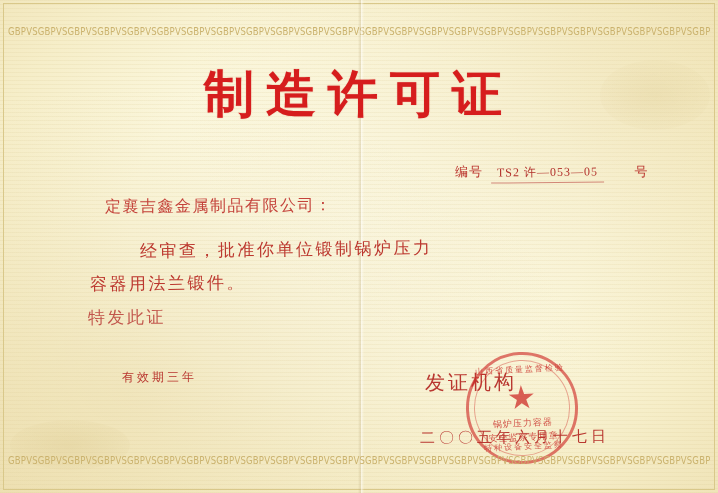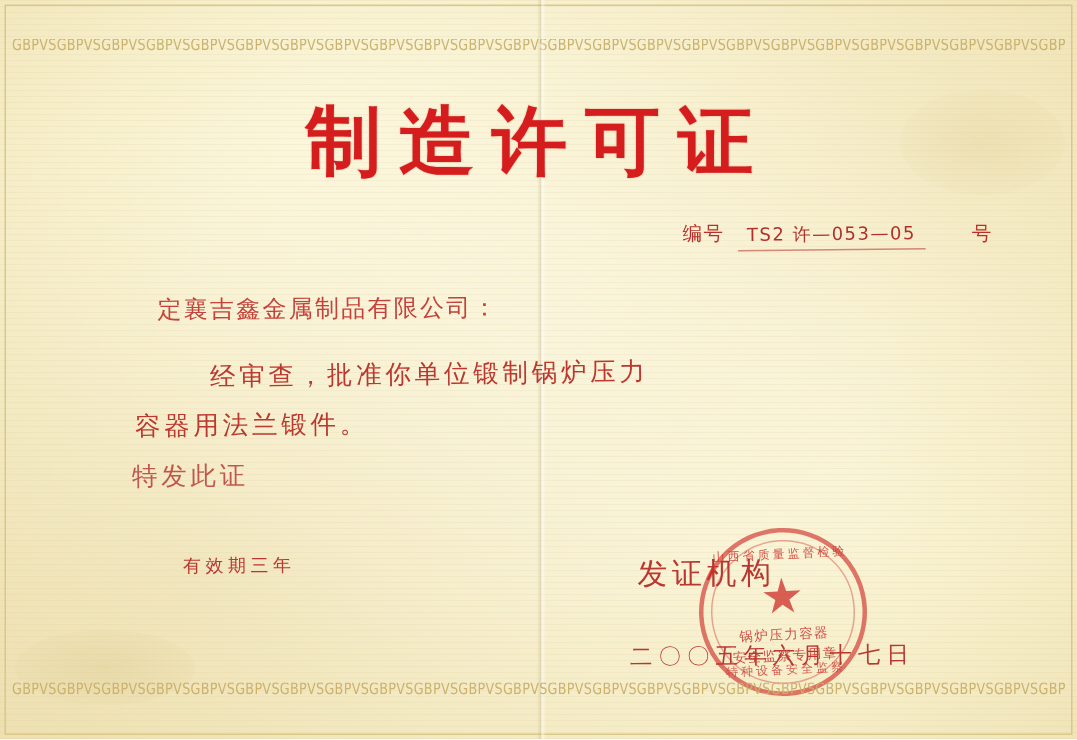--- a/index.html
+++ b/index.html
@@ -111,26 +111,27 @@
     line-height: 1.05;
     letter-spacing: 12px;
     color: #d61d1d;
     font-weight: bold;
     font-family: "DejaVu Sans", sans-serif;
     text-shadow: 0 0 1px rgba(200,20,20,0.5);
   }
 
   .serial-row {
     position: absolute;
-    top: 147px;
+    top: 163px;
     left: 455px;
     font-size: 13px;
     color: #b9302a;
     letter-spacing: 1px;
     white-space: nowrap;
+    font-family: Liberation Serif, serif;
   }
   .serial-row .serial-label { margin-right: 4px; }
   .serial-row .serial-value {
     display: inline-block;
     font-size: 12px;
     color: #b2302b;
     border-bottom: 1px solid rgba(180,50,45,0.55);
     padding: 0 6px 1px 6px;
     transform: rotate(-0.6deg);
   }

